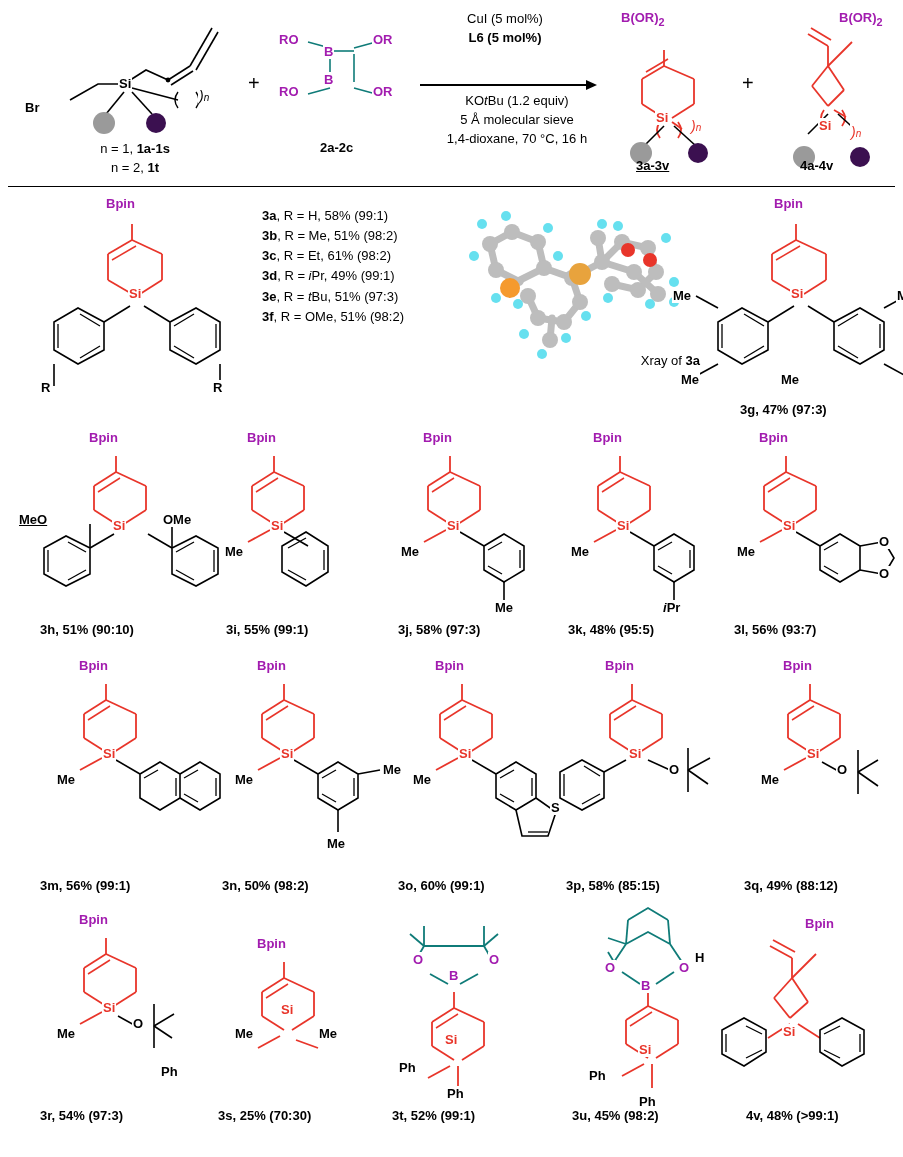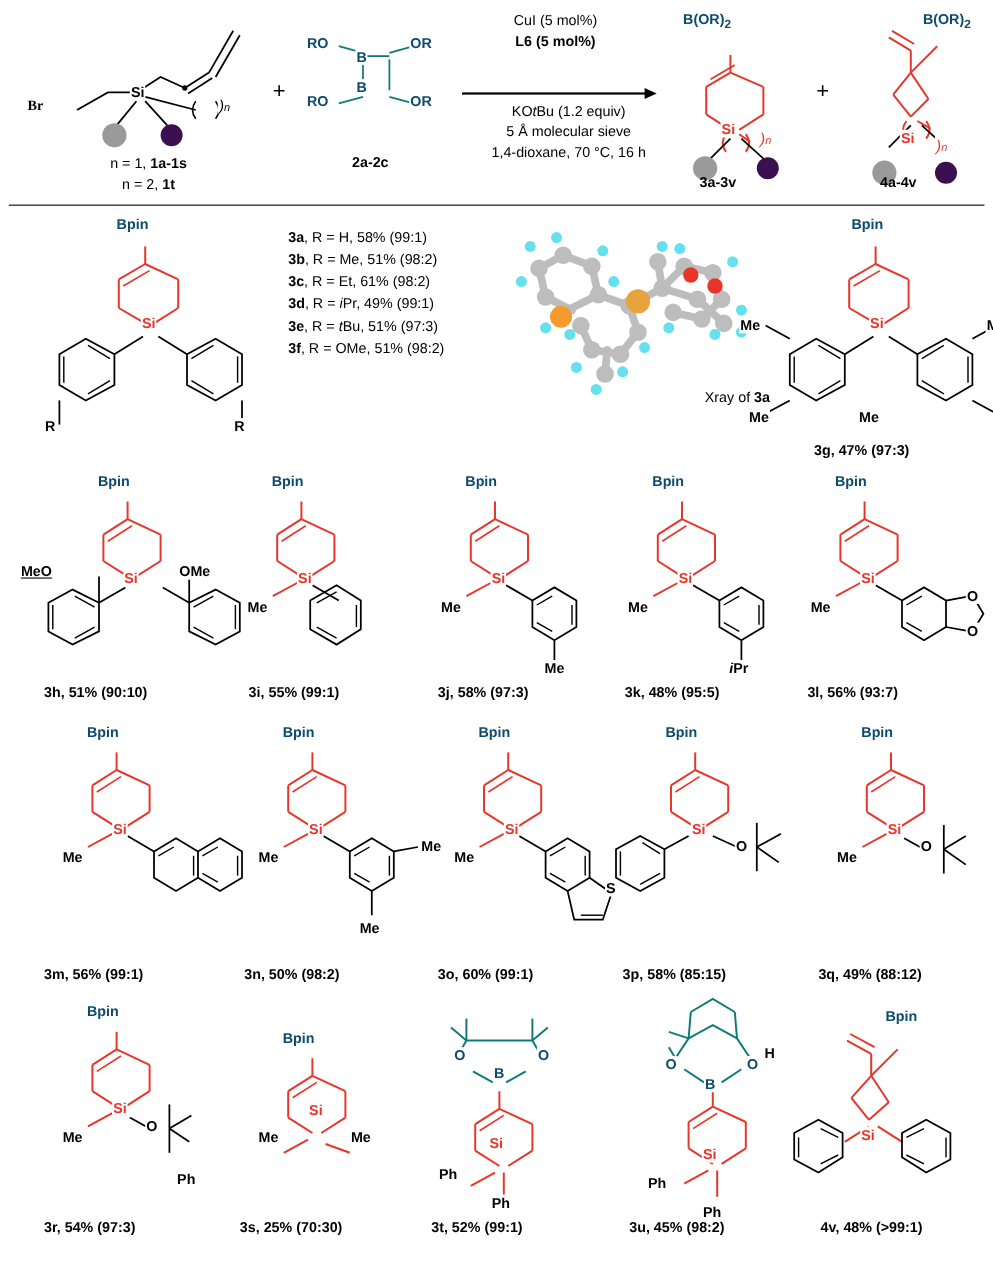--- a/index.html
+++ b/index.html
@@ -9,21 +9,21 @@
     font-family:"Liberation Sans", sans-serif;
     color:#000;
     position:relative;
     overflow:hidden;
   }
   .scheme{position:relative;width:903px;height:1157px;}
 
   
   .abs{position:absolute;}
   .c-red{color:#e8352a;}
-  .c-teal{color:#0c4a6e;}
+  .c-teal{color:#a21caf;}
   .b{font-weight:bold;}
   .i{font-style:italic;}
   .sm{font-size:11px;}
   .txt{font-size:13px;line-height:1.25;}
   .ctr{text-align:center;}
 
   
   #top-scheme{top:0;left:0;width:903px;height:182px;}
   .divider{position:absolute;left:8px;width:887px;height:1px;background:#000;}
 
@@ -78,21 +78,21 @@
 
       <path d="M42,86 L70,70 L96,70" stroke="#000" stroke-width="1.6" fill="none"></path>
 
       <path d="M96,78 L78,100" stroke="#000" stroke-width="1.6" fill="none"></path>
       <path d="M104,78 L124,100" stroke="#000" stroke-width="1.6" fill="none"></path>
 
       <path d="M150,78 q-6,8 0,16" stroke="#000" stroke-width="1.4" fill="none"></path>
       <path d="M168,78 q6,8 0,16" stroke="#000" stroke-width="1.4" fill="none"></path>
       <path d="M104,74 L150,86" stroke="#000" stroke-width="1.6" fill="none"></path>
     </svg>
-    <span class="atom" style="left:24px;top:88px;font-family:Liberation Serif, serif;">Br</span>
+    <span class="atom" style="left:24px;top:100px;">Br</span>
     <span class="atom" style="left:118px;top:76px;">Si</span>
     <span class="atom-n sm i" style="left:198px;top:88px;"><span style="font-size:14px">)</span><i style="font-size:10px">n</i></span>
     <div class="sphere-grey" style="left:93px;top:112px;"></div>
     <div class="sphere-purple" style="left:146px;top:113px;"></div>
     <div class="abs ctr txt" style="left:40px;top:140px;width:190px;line-height:1.45;">
       <div>n = 1, <b>1a-1s</b></div>
       <div>n = 2, <b>1t</b></div>
     </div>
 
     <span class="abs plus" style="left:248px;top:72px;">+</span>
@@ -143,21 +143,21 @@
         <path d="M56,88 L66,95"></path>
       </g>
       <path d="M48,92 L28,112" stroke="#000" stroke-width="1.6" fill="none"></path>
       <path d="M58,92 L80,112" stroke="#000" stroke-width="1.6" fill="none"></path>
     </svg>
     <span class="atom c-teal" style="left:620px;top:10px;">B(OR)<sub>2</sub></span>
     <span class="atom c-red" style="left:655px;top:110px;">Si</span>
     <span class="atom-n sm i c-red" style="left:690px;top:118px;"><span style="font-size:14px">)</span><i style="font-size:10px">n</i></span>
     <div class="sphere-grey" style="left:630px;top:142px;"></div>
     <div class="sphere-purple" style="left:688px;top:143px;"></div>
-    <div class="abs b txt" style="left: 636px; top: 158px; font-weight: bold;">3a-3v</div>
+    <div class="abs b txt" style="left: 636px; top: 158px; font-weight: bold; text-decoration: underline;">3a-3v</div>
 
     <span class="abs plus" style="left:742px;top:72px;">+</span>
 
     <svg class="mol" style="left:778px;top:14px;" width="110" height="130">
       <g stroke="#e8352a" stroke-width="1.8" fill="none">
         <path d="M30,20 L50,32"></path>
         <path d="M33,14 L53,26"></path>
         <path d="M50,32 L50,52"></path>
         <path d="M50,52 L74,28"></path>
         <path d="M50,52 L34,72"></path>

